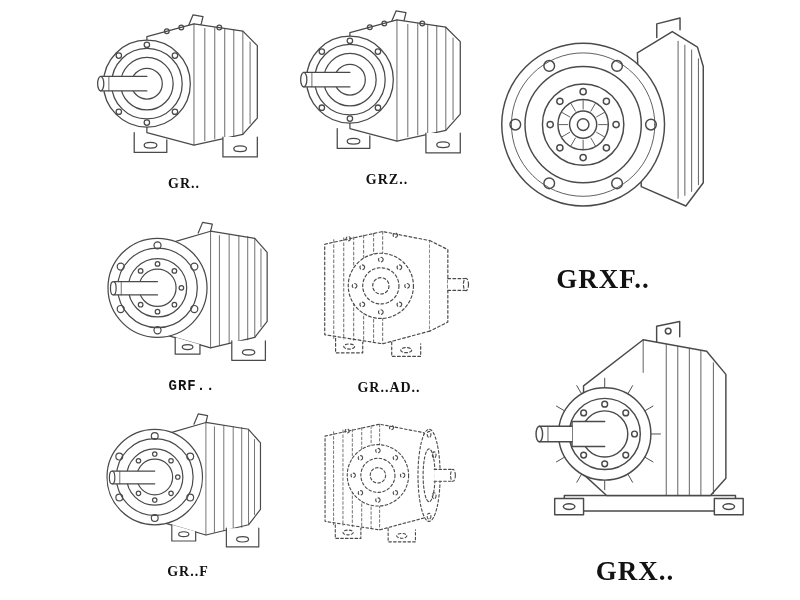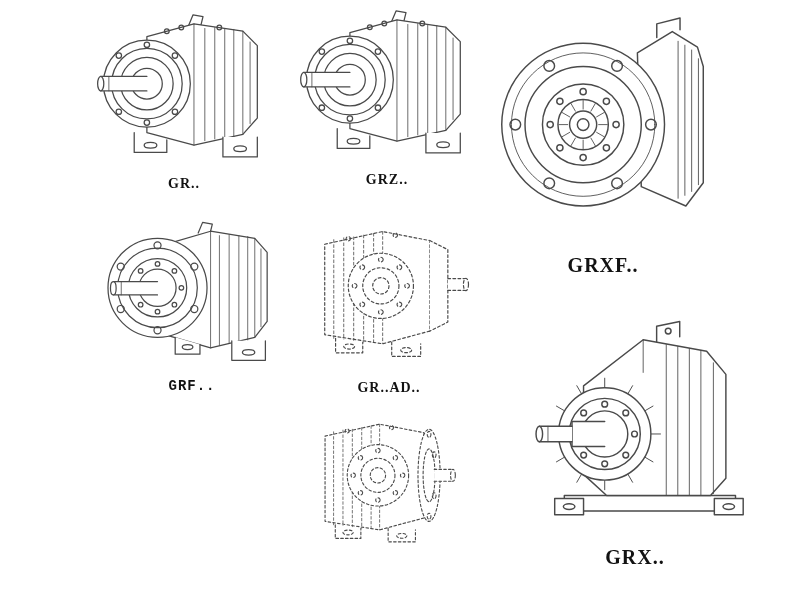--- a/index.html
+++ b/index.html
@@ -10,21 +10,21 @@
     font-family:"Liberation Serif", serif;
   }
   .fig { position:absolute; text-align:center; }
   .fig svg.drawing { display:block; margin:0 auto; width:100%; color:#4a4a4a; }
   svg.ghost { color:#c6c6c6; }
   svg.ghost use { stroke-dasharray:3 2.6; }
   .fig .label {
     font-weight:bold; color:#121212; font-size:14px;
     letter-spacing:1px; white-space:nowrap;
   }
-  .fig.large .label { font-size:20px; }
+  .fig.large .label { font-size:27px; margin-top:10px; }
 
   .fig-gr   { left:88px;  top:4px;   width:192px; }  .fig-gr   svg { height:172px; }
   .fig-grz  { left:292px; top:0;   width:190px; }  .fig-grz  svg { height:172px; }
   .fig-grxf { left:494px; top:2px;   width:218px; }  .fig-grxf svg { height:252px; }
   .fig-grf  { left:92px;  top:210px; width:200px;font-family:Liberation Mono, monospace; }  .fig-grf  svg { height:168px; }
   .fig-ad   { left:288px; top:208px; width:202px; }  .fig-ad   svg { height:172px; }
   .fig-grx  { left:522px; top:296px; width:226px; }  .fig-grx  svg { height:250px; }
   .fig-grf2 { left:88px;  top:402px; width:200px; }  .fig-grf2 svg { height:162px; }
   .fig-am   { left:288px; top:402px; width:202px; }  .fig-am   svg { height:162px; }
 </style>
@@ -263,20 +263,26 @@
     <div class="label">GR..AD..</div>
   </div>
 
   <div class="fig fig-grx large">
     <svg class="drawing">
         <use href="#sym-grx"></use>
       </svg>
     <div class="label">GRX..</div>
   </div>
 
+  <div class="fig fig-grf2">
+    <svg class="drawing">
+        <use href="#sym-grf"></use>
+      </svg>
+    <div class="label">GR..F</div>
+  </div>
 
   <div class="fig fig-am">
     <svg class="drawing ghost">
         <use href="#sym-am"></use>
       </svg>
   </div>
 
 </div>
 
 </body></html>

